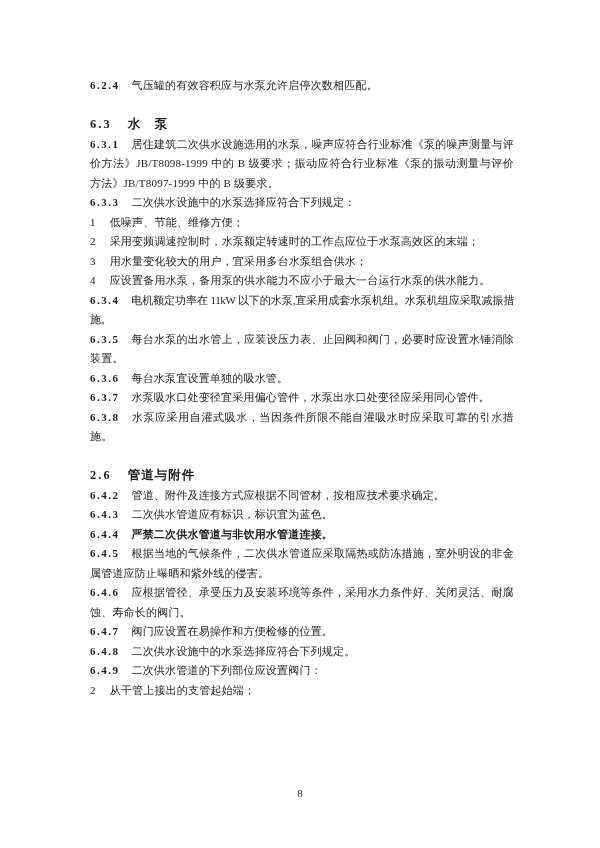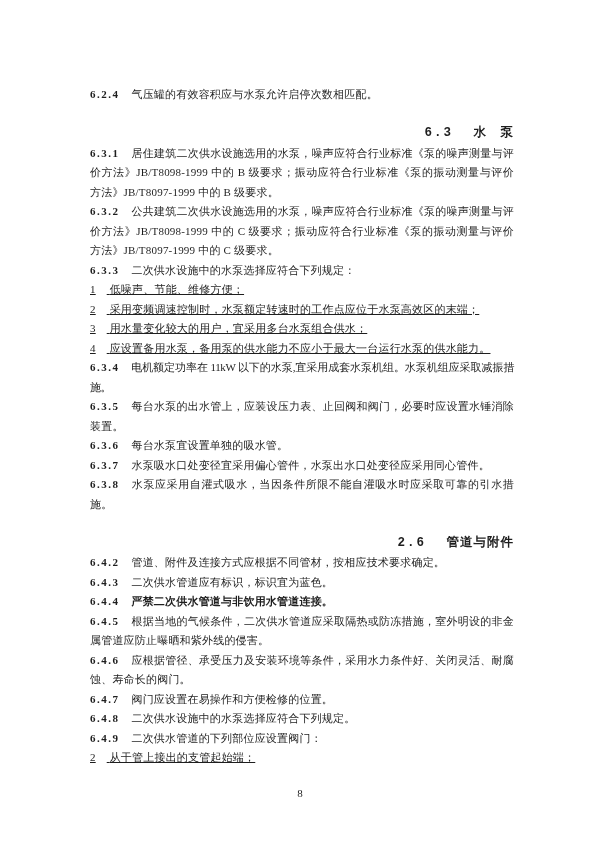--- a/index.html
+++ b/index.html
@@ -10,21 +10,21 @@
   body {
     width: 600px;
     height: 848px;
     position: relative;
     overflow: hidden;
     font-family: "Liberation Serif", "DejaVu Serif", serif;
     color: #1e1e1e;
   }
   .doc-body {
     position: absolute;
-    top: 85px;
+    top: 76px;
     left: 90px;
     width: 424px;
     font-size: 11px;
     line-height: 19.5px;
   }
   .doc-body p, .doc-body h2 {
     margin: 0;
     padding: 0;
   }
   .clause {
@@ -43,34 +43,32 @@
     margin-top: 23px;
   }
   .clause.tight {
     letter-spacing: -0.4px;
   }
   .subitem {
     padding-left: 22px;
     text-align: justify;
     text-align-last: left;
     letter-spacing: 0.2px;
-    text-decoration: underline;
   }
   .subitem .s-num {
     margin-right: 11px;
     white-space: nowrap;
   }
   .heading {
-    text-align: right;
+    text-align: left;
     font-weight: bold;
     font-size: 12.5px;
     line-height: 19.5px;
     margin-top: 19.5px !important;
     letter-spacing: 1px;
-    font-family: Liberation Mono, monospace;
   }
   .heading .h-num {
     margin-right: 12px;
     letter-spacing: 2px;
   }
   .page-number {
     position: absolute;
     top: 787px;
     left: 0;
     width: 100%;
@@ -91,24 +89,20 @@
   <h2 class="heading">
     <span class="h-num">6.3</span>
     <span class="h-title">水　泵</span>
   </h2>
 
   <p class="clause">
     <span class="c-num">6.3.1</span>
     <span class="c-text">居住建筑二次供水设施选用的水泵，噪声应符合行业标准《泵的噪声测量与评价方法》JB/T8098-1999 中的 B 级要求；振动应符合行业标准《泵的振动测量与评价方法》JB/T8097-1999 中的 B 级要求。</span>
   </p>
 
-  <p class="clause">
-    <span class="c-num">6.3.2</span>
-    <span class="c-text">公共建筑二次供水设施选用的水泵，噪声应符合行业标准《泵的噪声测量与评价方法》JB/T8098-1999 中的 C 级要求；振动应符合行业标准《泵的振动测量与评价方法》JB/T8097-1999 中的 C 级要求。</span>
-  </p>
 
   <p class="clause">
     <span class="c-num">6.3.3</span>
     <span class="c-text">二次供水设施中的水泵选择应符合下列规定：</span>
   </p>
 
   <p class="subitem">
     <span class="s-num">1</span>
     <span class="s-text">低噪声、节能、维修方便；</span>
   </p>

